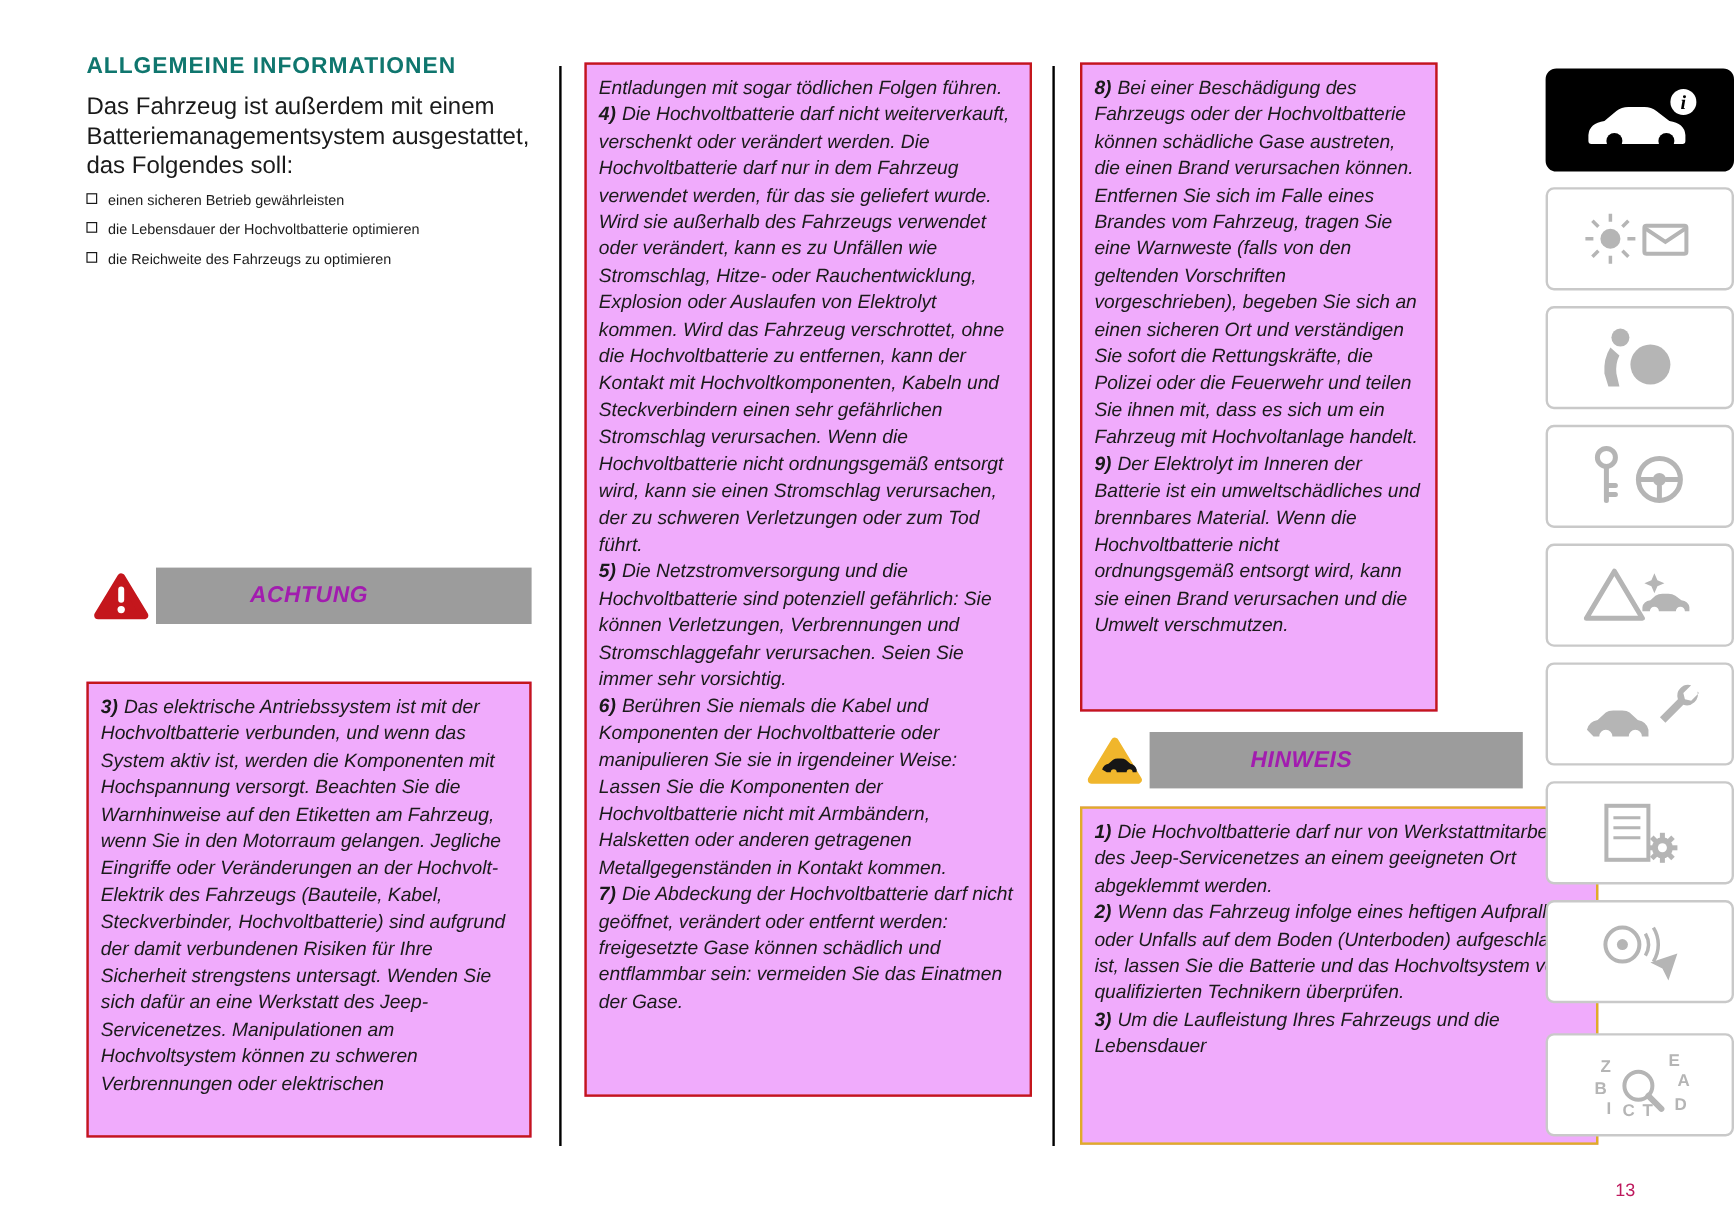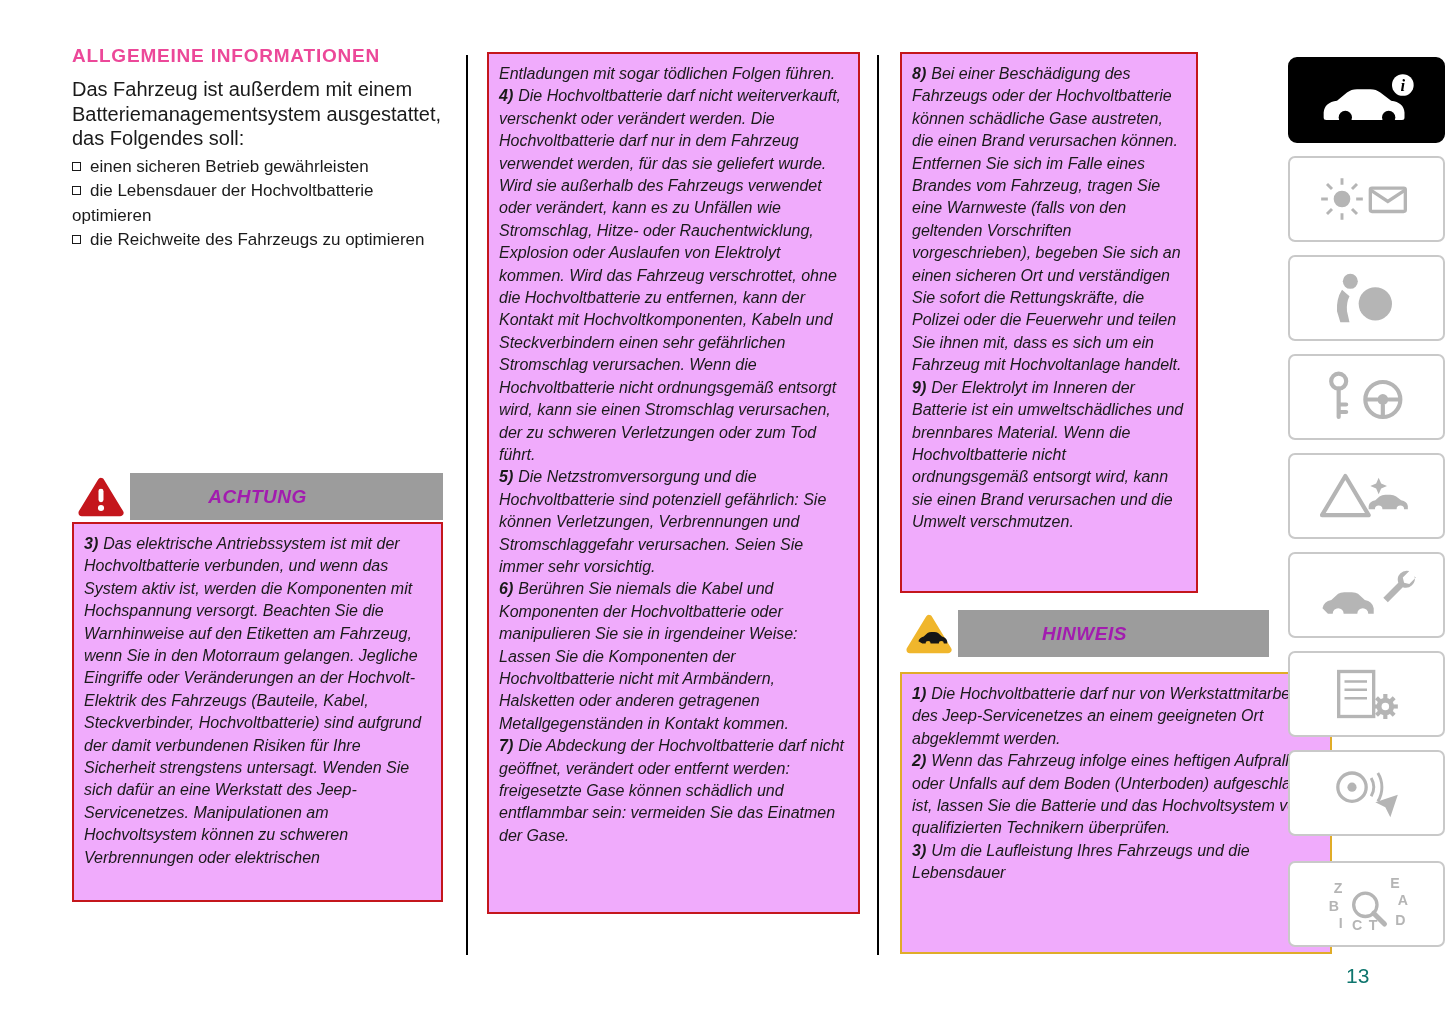--- a/index.html
+++ b/index.html
@@ -2,24 +2,24 @@
 <html><head>
 <meta charset="utf-8">
 <style>
   *{box-sizing:border-box;margin:0;padding:0}
   html,body{background:#ffffff}
   .page{position:relative;width:1445px;height:1018px;background:#fff;overflow:hidden;
         font-family:"Liberation Sans","DejaVu Sans",sans-serif;color:#1a1a1a}
 
   
   .col-left-text{position:absolute;left:72px;top:45px;width:376px}
-  .title{font-size:19px;font-weight:700;letter-spacing:.8px;white-space:nowrap;margin-bottom:10px;color:#ec4899}
+  .title{font-size:19px;font-weight:700;letter-spacing:.8px;white-space:nowrap;margin-bottom:10px;color:#0f766e}
   .body-par{font-size:20px;line-height:24.5px;margin-bottom:4px}
   .bullets{margin:2px 0 4px 0}
-  .bullet{font-size:17px;line-height:24.5px}
+  .bullet{font-size:12px;line-height:24.5px}
   .sq{display:inline-block;width:9px;height:9px;border:1.6px solid #1a1a1a;margin-right:9px;transform:translateY(-1px)}
 
   
   .warn-bar{position:absolute;display:flex;height:47px}
   .warn-bar .icon-cell{width:58px;background:#fff;display:flex;align-items:center;justify-content:center}
   .warn-bar .fill{flex:1;background:#9c9c9c}
   .warn-bar .bar-title{position:absolute;left:0;right:0;top:0;bottom:0;display:flex;align-items:center;justify-content:center;
         color:#a21caf;font-style:italic;font-weight:700;font-size:19px;letter-spacing:.5px}
 
   
@@ -34,21 +34,21 @@
   .vrule{position:absolute;top:55px;width:2px;height:900px;background:#000}
 
   
   .sidebar{position:absolute;left:1288px;top:57px;width:157px;display:flex;flex-direction:column;gap:13px}
   .tab{height:86px;border:2px solid #c9c9c9;border-radius:7px;background:#fff;
        display:flex;align-items:center;justify-content:center;flex:0 0 auto}
   .tab.active{background:#000;border-color:#000;border-radius:9px}
   .tab.last{margin-top:12px}
   .tab svg{display:block}
 
-  .pagenum{position:absolute;left:1346px;top:964px;font-size:21px;color:#0f766e}
+  .pagenum{position:absolute;left:1346px;top:984px;font-size:15px;color:#be185d}
 </style>
 </head>
 <body>
 
 <div class="page">
 
   <section class="col-left-text">
     <h1 class="title">ALLGEMEINE INFORMATIONEN</h1>
     <p class="body-par">Das Fahrzeug ist außerdem mit einem Batteriemanagementsystem ausgestattet, das Folgendes soll:</p>
     <div class="bullets">
@@ -63,21 +63,21 @@
       <svg width="46" height="43" viewBox="0 0 48 44">
         <path d="M24 6 L44 39 H4 Z" fill="#c4161c" stroke="#c4161c" stroke-width="7" stroke-linejoin="round"></path>
         <rect x="21.4" y="14" width="5.2" height="14" rx="2.6" fill="#fff"></rect>
         <circle cx="24" cy="34" r="3.2" fill="#fff"></circle>
       </svg>
     </div>
     <div class="fill"></div>
     <span class="bar-title">ACHTUNG</span>
   </div>
 
-  <div class="wbox red" style="left:72px;top:522px;width:371px;min-height:380px">
+  <div class="wbox red" style="left:72px;top:568px;width:371px;min-height:380px">
     <p class="witem"><b class="wnum">3)</b><span>Das elektrische Antriebssystem ist mit der Hochvoltbatterie verbunden, und wenn das System aktiv ist, werden die Komponenten mit Hochspannung versorgt. Beachten Sie die Warnhinweise auf den Etiketten am Fahrzeug, wenn Sie in den Motorraum gelangen. Jegliche Eingriffe oder Veränderungen an der Hochvolt-Elektrik des Fahrzeugs (Bauteile, Kabel, Steckverbinder, Hochvoltbatterie) sind aufgrund der damit verbundenen Risiken für Ihre Sicherheit strengstens untersagt. Wenden Sie sich dafür an eine Werkstatt des Jeep-Servicenetzes. Manipulationen am Hochvoltsystem können zu schweren Verbrennungen oder elektrischen</span></p>
   </div>
 
   <div class="vrule" style="left:466px"></div>
   <div class="vrule" style="left:877px"></div>
 
   <div class="wbox red" style="left:487px;top:52px;width:373px;min-height:862px">
     <p class="witem"><b class="wnum"></b><span>Entladungen mit sogar tödlichen Folgen führen.</span></p>
     <p class="witem"><b class="wnum">4)</b><span>Die Hochvoltbatterie darf nicht weiterverkauft, verschenkt oder verändert werden. Die Hochvoltbatterie darf nur in dem Fahrzeug verwendet werden, für das sie geliefert wurde. Wird sie außerhalb des Fahrzeugs verwendet oder verändert, kann es zu Unfällen wie Stromschlag, Hitze- oder Rauchentwicklung, Explosion oder Auslaufen von Elektrolyt kommen. Wird das Fahrzeug verschrottet, ohne die Hochvoltbatterie zu entfernen, kann der Kontakt mit Hochvoltkomponenten, Kabeln und Steckverbindern einen sehr gefährlichen Stromschlag verursachen. Wenn die Hochvoltbatterie nicht ordnungsgemäß entsorgt wird, kann sie einen Stromschlag verursachen, der zu schweren Verletzungen oder zum Tod führt.</span></p>
     <p class="witem"><b class="wnum">5)</b><span>Die Netzstromversorgung und die Hochvoltbatterie sind potenziell gefährlich: Sie können Verletzungen, Verbrennungen und Stromschlaggefahr verursachen. Seien Sie immer sehr vorsichtig.</span></p>

